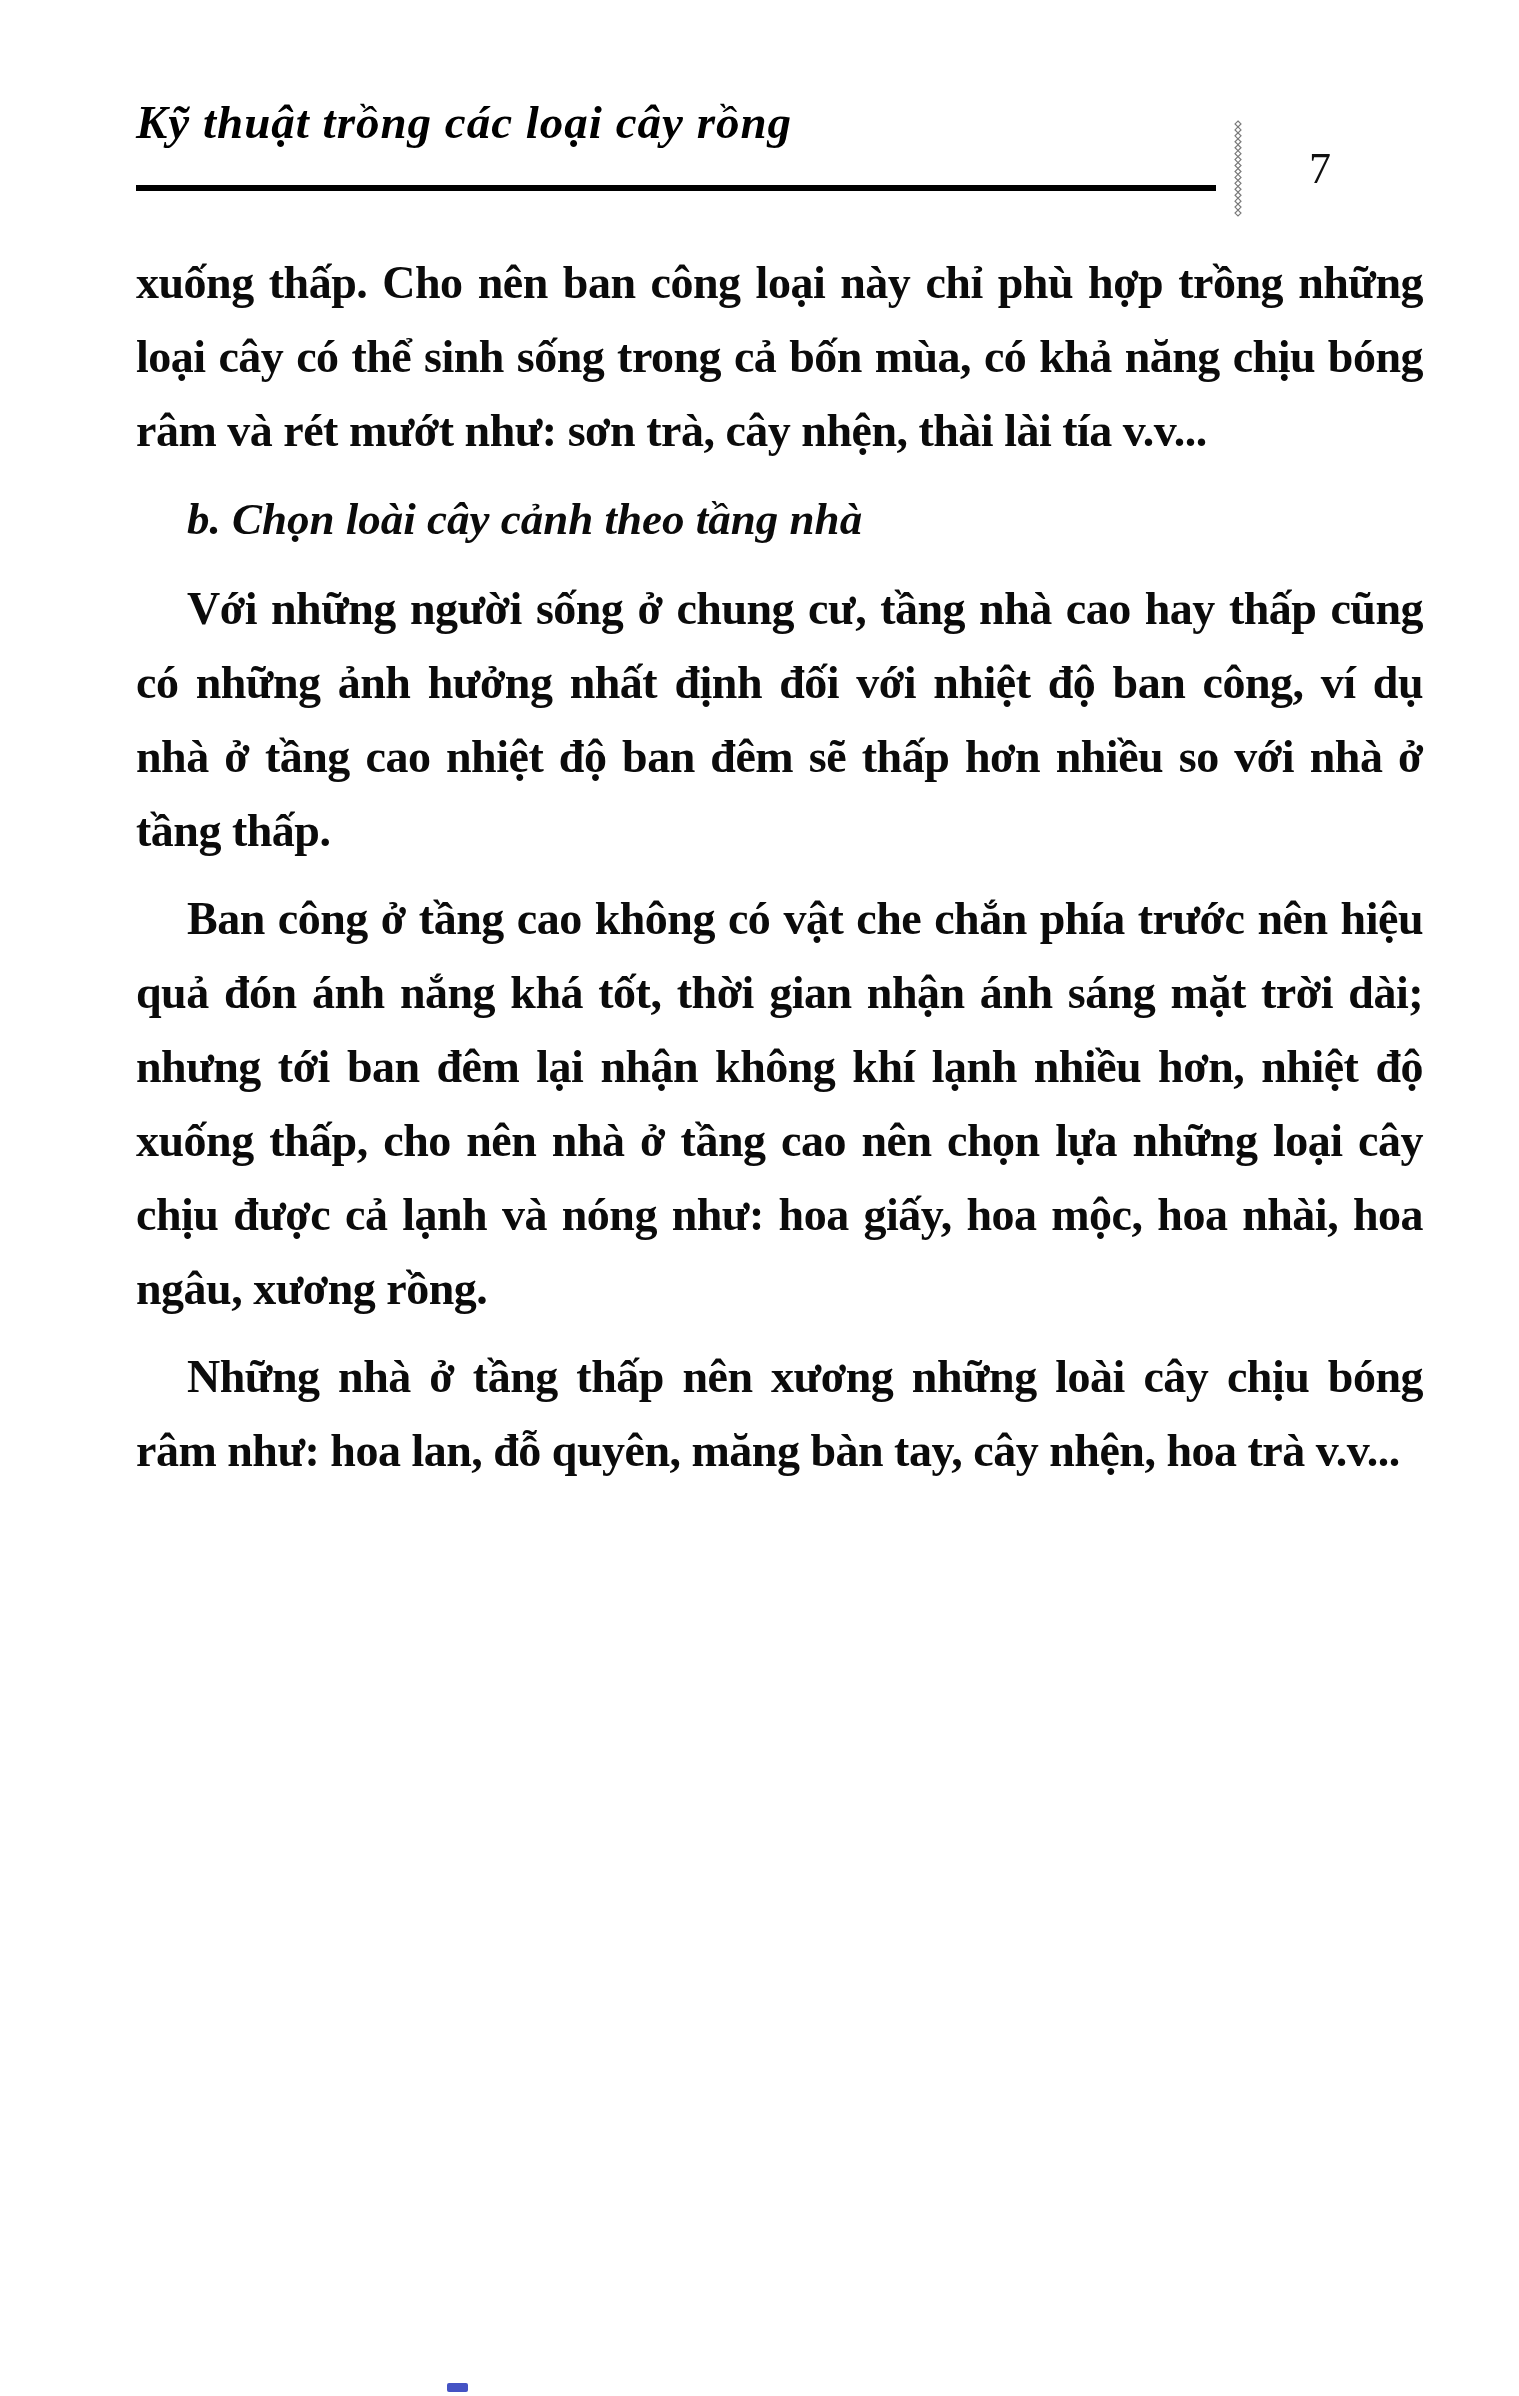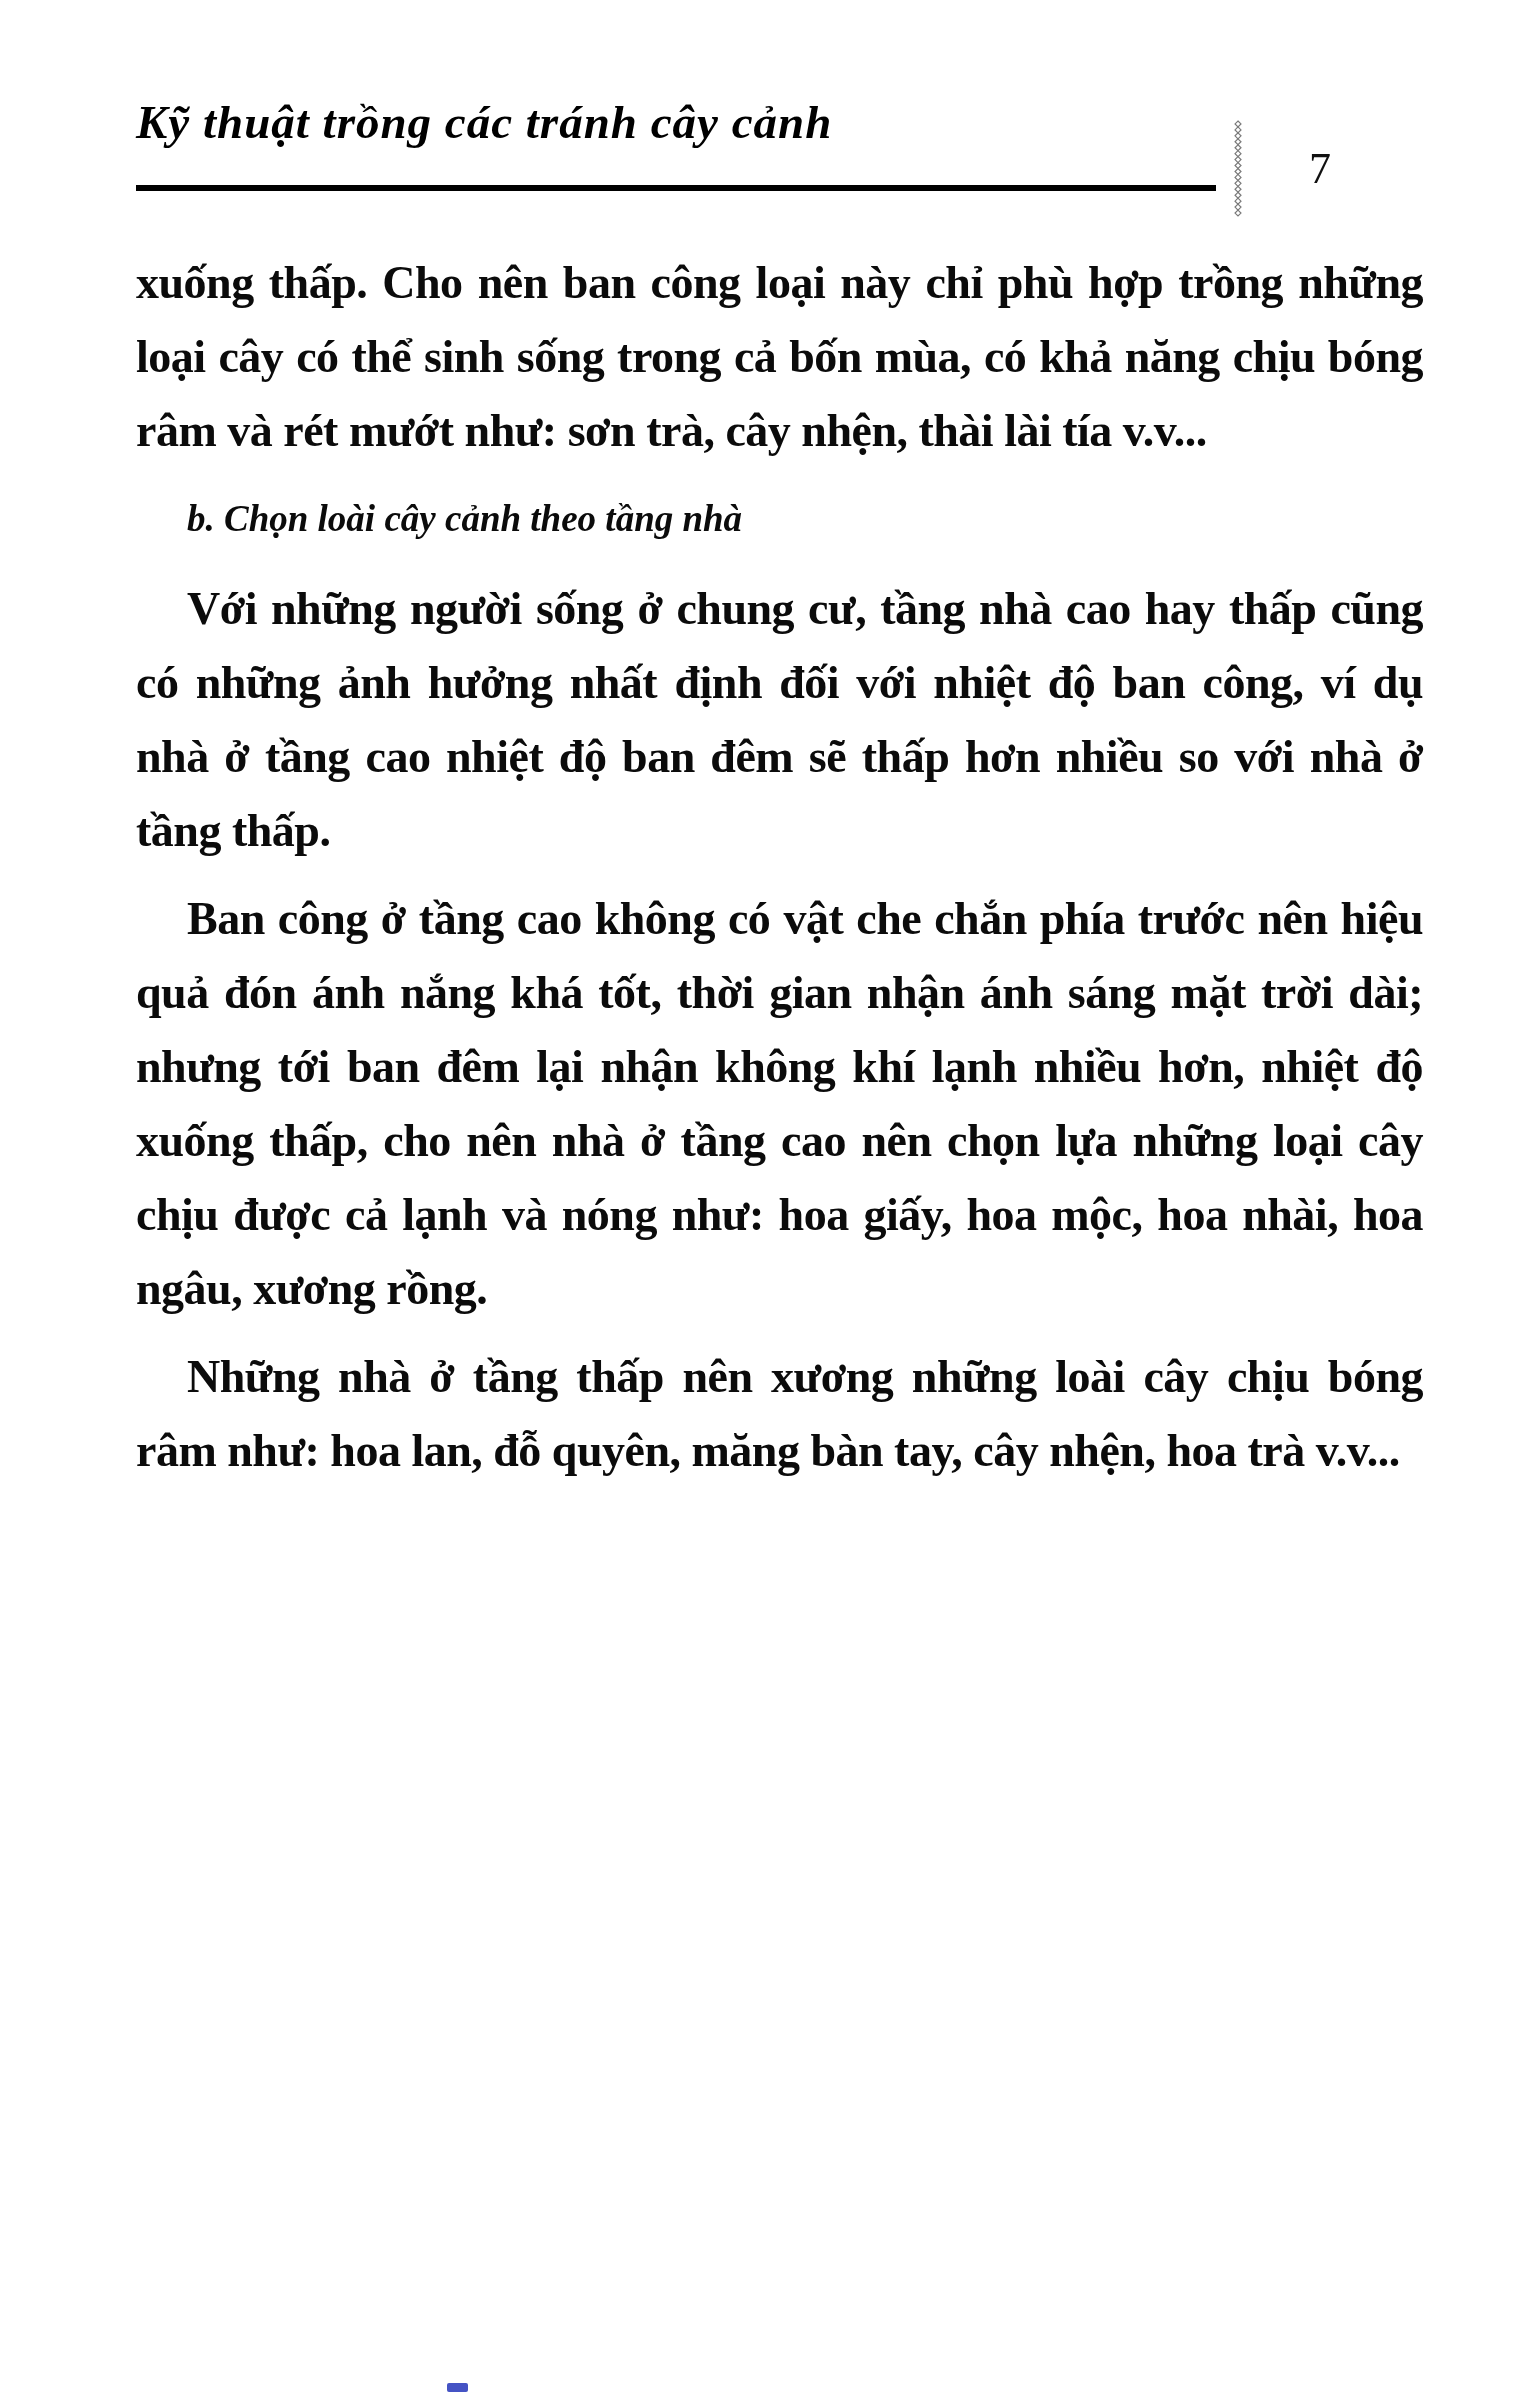--- a/index.html
+++ b/index.html
@@ -62,21 +62,21 @@
   }
   .body-text p {
     margin: 0 0 14px 0;
     text-indent: 51px;
     font-weight: bold;
   }
   .body-text p.continuation {
     text-indent: 0;
   }
   .section-heading {
-    font-size: 37px;
+    font-size: 45px;
     line-height: 74px;
     font-style: italic;
     font-weight: bold;
     margin: 12px 0 16px 0;
     text-indent: 51px;
     text-align: left;
     letter-spacing: 0;
   }
 
   
@@ -85,21 +85,21 @@
     left: 447px;
     top: 2383px;
     width: 21px;
     height: 9px;
     border-radius: 2px;
   }
 </style>
 </head>
 <body>
 
-<div class="header-title">Kỹ thuật trồng các tránh cây cảnh</div>
+<div class="header-title">Kỹ thuật trồng các loại cây rồng</div>
 
 <div class="header-rule"></div>
 
 <div class="ornament" id="ornament"><svg width="12" height="99" xmlns="http://www.w3.org/2000/svg" viewBox="0 0 12 100">
       <path d="M6 2 L9 5 L6 8 L3 5 Z" fill="none" stroke="#7a7a7a" stroke-width="1.2"></path>
       <path d="M6 8 L9 11 L6 14 L3 11 Z" fill="none" stroke="#7a7a7a" stroke-width="1.2"></path>
       <path d="M6 14 L9 17 L6 20 L3 17 Z" fill="none" stroke="#7a7a7a" stroke-width="1.2"></path>
       <path d="M6 20 L9 23 L6 26 L3 23 Z" fill="none" stroke="#7a7a7a" stroke-width="1.2"></path>
       <path d="M6 26 L9 29 L6 32 L3 29 Z" fill="none" stroke="#7a7a7a" stroke-width="1.2"></path>
       <path d="M6 32 L9 35 L6 38 L3 35 Z" fill="none" stroke="#7a7a7a" stroke-width="1.2"></path>

